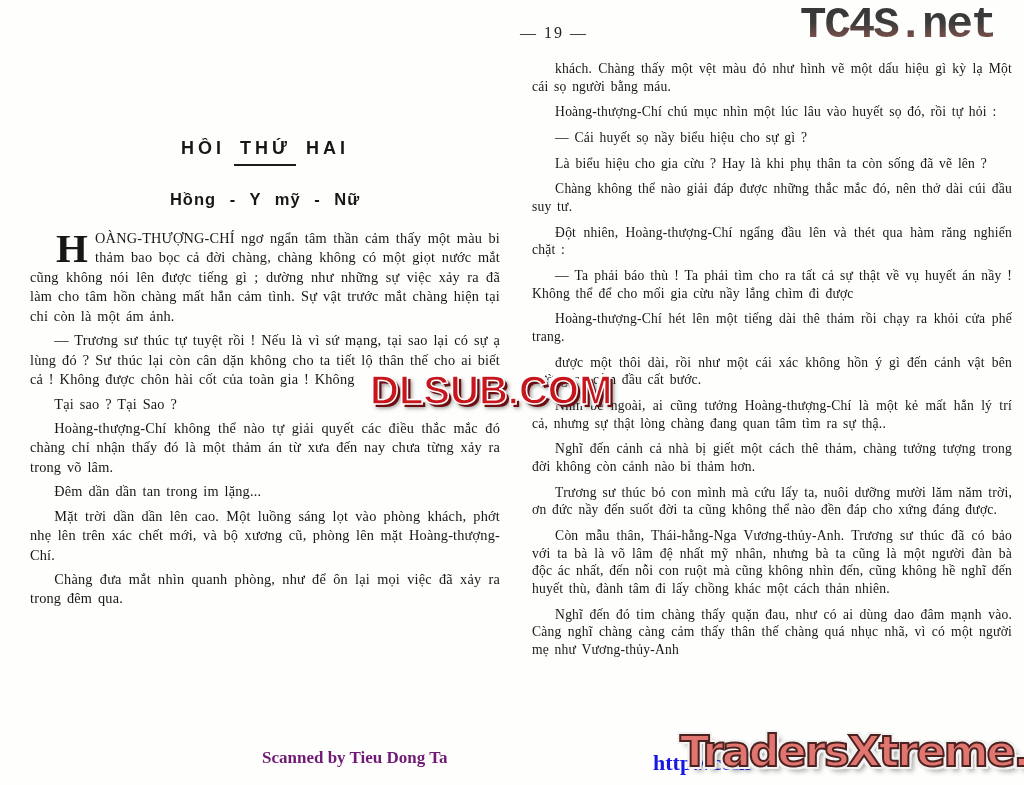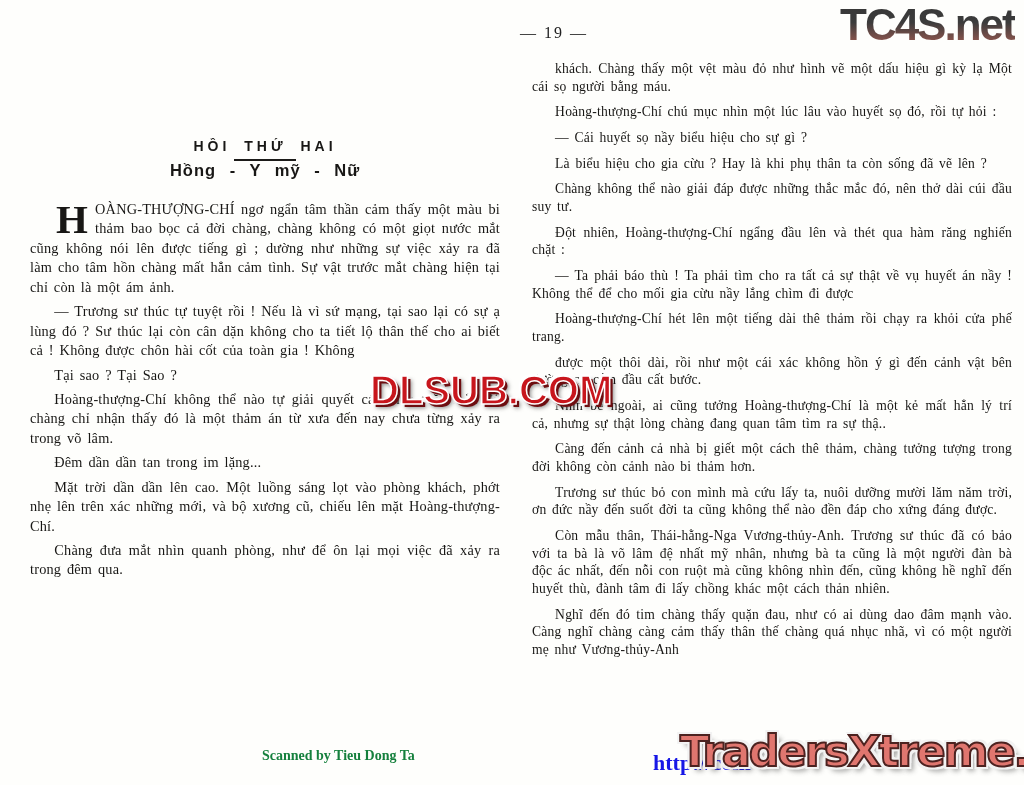--- a/index.html
+++ b/index.html
@@ -21,59 +21,61 @@
     font-size:14.3px;
     line-height:1.36;
     letter-spacing:.2px;
     word-spacing:2px;
   }
   .col-right .para{font-size:13.6px;line-height:1.30;margin:8px 0;}
   
   .chapter-head{text-align:center;margin-bottom:10px;}
   .chapter-title{
     font-family:"Liberation Sans",sans-serif;
-    font-weight:bold;font-size:14px;letter-spacing:4px;
+    font-weight:bold;font-size:18px;letter-spacing:4px;
     word-spacing:6px;
   }
   .chapter-rule{width:62px;border:0;border-top:2.5px solid #1c1b19;margin:5px auto 0 auto;}
   .chapter-subtitle{
     font-family:"Liberation Sans",sans-serif;
     font-weight:bold;font-size:16.5px;letter-spacing:1px;word-spacing:8px;
+    margin-top:24px;
   }
   
   .para.first{text-indent:0;margin-top:20px;}
   .dropcap{
     float:left;
     font-weight:bold;font-size:41px;line-height:.82;
     padding:3px 7px 0 26px;
   }
   
   .page-number{
     position:absolute;left:520px;top:24px;width:480px;
     text-align:left;font-size:16px;letter-spacing:2px;color:#222;
   }
   
   .credit-left{
     position:absolute;left:262px;top:748px;
     font-family:"Liberation Serif",serif;font-weight:bold;
-    font-size:14px;color:#15803d;
+    font-size:17px;color:#701a75;
   }
   .credit-right{
     position:absolute;left:608px;top:750px;
     font-family:"Liberation Serif",serif;font-weight:bold;
     font-size:22px;color:#1717e6;margin-left:45px;
   }
   
   .wm{position:absolute;font-family:"Liberation Sans",sans-serif;white-space:nowrap;pointer-events:none;}
   .wm-tc4s{
-    left:840px;top:0px;
+    left:800px;top:0px;
     font-size:44px;font-weight:900;letter-spacing:-2px;
     background:linear-gradient(180deg,#353535 0%,#3c3c3c 45%,#8e564e 85%,#9c6158 100%);
     -webkit-background-clip:text;background-clip:text;
     color:transparent;
+    font-family:Liberation Mono, monospace;
   }
   .wm-dlsub{
     left:370px;top:368px;
     font-size:40px;font-weight:900;letter-spacing:0px;
     color:#c8161d;
     -webkit-text-stroke:1.5px #ffffff;
     text-shadow:
       3px 3px 0 #6e0d10,
       4px 4px 4px rgba(40,40,40,.55),
       -2px -2px 0 #ffffff,
@@ -109,38 +111,38 @@
       <div class="chapter-subtitle">Hồng - Y   mỹ - Nữ</div>
     </div>
 
     <p class="para first"><span class="dropcap">H</span><span>OÀNG-THƯỢNG-CHÍ ngơ ngẩn tâm thần cảm thấy một màu bi thảm bao bọc cả đời chàng, chàng không có một giọt nước mắt cũng không nói lên được tiếng gì ; dường như những sự việc xảy ra đã làm cho  tâm hồn chàng mất hẳn cảm tình. Sự vật trước mắt chàng hiện tại chỉ còn là một ám ảnh.</span></p>
 
     <div>
         <p class="para">— Trương sư thúc tự tuyệt rồi ! Nếu là vì sứ mạng, tại sao lại có sự ạ lùng đó ? Sư thúc lại còn cân dặn không cho ta tiết lộ thân thế cho ai biết cả ! Không được chôn hài cốt của toàn gia ! Không</p>
         <p class="para">Tại sao ? Tại Sao ?</p>
         <p class="para">Hoàng-thượng-Chí không thể nào tự giải quyết các điều thắc mắc đó chàng chỉ nhận thấy đó là một thảm án từ xưa đến nay chưa từng xảy ra trong võ lâm.</p>
         <p class="para">Đêm dần dần tan trong im lặng...</p>
-        <p class="para">Mặt trời dần dần lên cao. Một luồng sáng lọt vào phòng khách, phớt nhẹ lên trên xác những mới, và bộ xương cũ, chiếu lên mặt Hoàng-thượng-Chí.</p>
+        <p class="para">Mặt trời dần dần lên cao. Một luồng sáng lọt vào phòng khách, phớt nhẹ lên trên xác chết mới, và bộ xương cũ, phòng lên mặt Hoàng-thượng-Chí.</p>
         <p class="para">Chàng đưa mắt nhìn quanh phòng, như để ôn lại mọi việc đã xảy ra trong đêm qua.</p>
       </div>
   </div>
 
   <div class="col col-right">
     <div>
         <p class="para">khách. Chàng thấy một vệt màu đỏ như hình vẽ một dấu hiệu gì kỳ lạ Một cái sọ người bằng máu.</p>
         <p class="para">Hoàng-thượng-Chí chú mục nhìn một lúc lâu vào huyết sọ đó, rồi tự hỏi :</p>
         <p class="para">— Cái huyết sọ nầy biểu hiệu cho sự gì ?</p>
         <p class="para">Là biểu hiệu cho gia cừu ? Hay là khi phụ thân ta còn sống đã vẽ lên ?</p>
         <p class="para">Chàng không thể nào giải đáp được những thắc mắc đó, nên thở dài cúi đầu suy tư.</p>
         <p class="para">Đột nhiên, Hoàng-thượng-Chí ngẩng đầu lên và thét qua hàm răng nghiến chặt :</p>
         <p class="para">— Ta phải báo thù ! Ta phải tìm cho ra tất cả sự thật về vụ huyết án nầy ! Không thể để cho mối gia cừu nầy lắng chìm đi được</p>
         <p class="para">Hoàng-thượng-Chí hét lên một tiếng dài thê thảm rồi chạy ra khỏi cửa phế trang.</p>
         <p class="para">được một thôi dài, rồi như một cái xác không hồn ý gì đến cảnh vật bên đường cứ cắm đầu cất bước.</p>
         <p class="para">Nhìn bề ngoài, ai cũng tưởng Hoàng-thượng-Chí là một kẻ mất hẳn lý trí cả, nhưng sự thật lòng chàng đang quan tâm tìm ra sự thậ..</p>
-        <p class="para">Càng đến cảnh cả nhà bị giết một cách thê thảm, chàng tưởng tượng trong đời không còn cảnh nào bi thảm hơn.</p>
+        <p class="para">Nghĩ đến cảnh cả nhà bị giết một cách thê thảm, chàng tưởng tượng trong đời không còn cảnh nào bi thảm hơn.</p>
         <p class="para">Trương sư thúc bỏ con mình mà cứu lấy ta, nuôi dưỡng mười lăm năm trời, ơn đức nầy đến suốt đời ta cũng không thể nào đền đáp cho xứng đáng được.</p>
         <p class="para">Còn mẫu thân, Thái-hằng-Nga Vương-thủy-Anh. Trương sư thúc đã có bảo với ta bà là võ lâm đệ nhất mỹ nhân, nhưng bà ta cũng là một người đàn bà độc ác nhất, đến nỗi con ruột mà cũng không nhìn đến, cũng không hề nghĩ đến huyết thù, đành tâm đi lấy chồng khác một cách thản nhiên.</p>
         <p class="para">Nghĩ đến đó tim chàng thấy quặn đau, như có ai dùng dao đâm mạnh vào. Càng nghĩ chàng càng cảm thấy thân thế chàng quá nhục nhã, vì có một người mẹ như Vương-thủy-Anh</p>
       </div>
   </div>
 
   <div class="credit-left">Scanned by Tieu Dong Ta</div>
   <div class="credit-right">http://com</div>
 
   <div class="wm wm-tc4s">TC4S.net</div>

